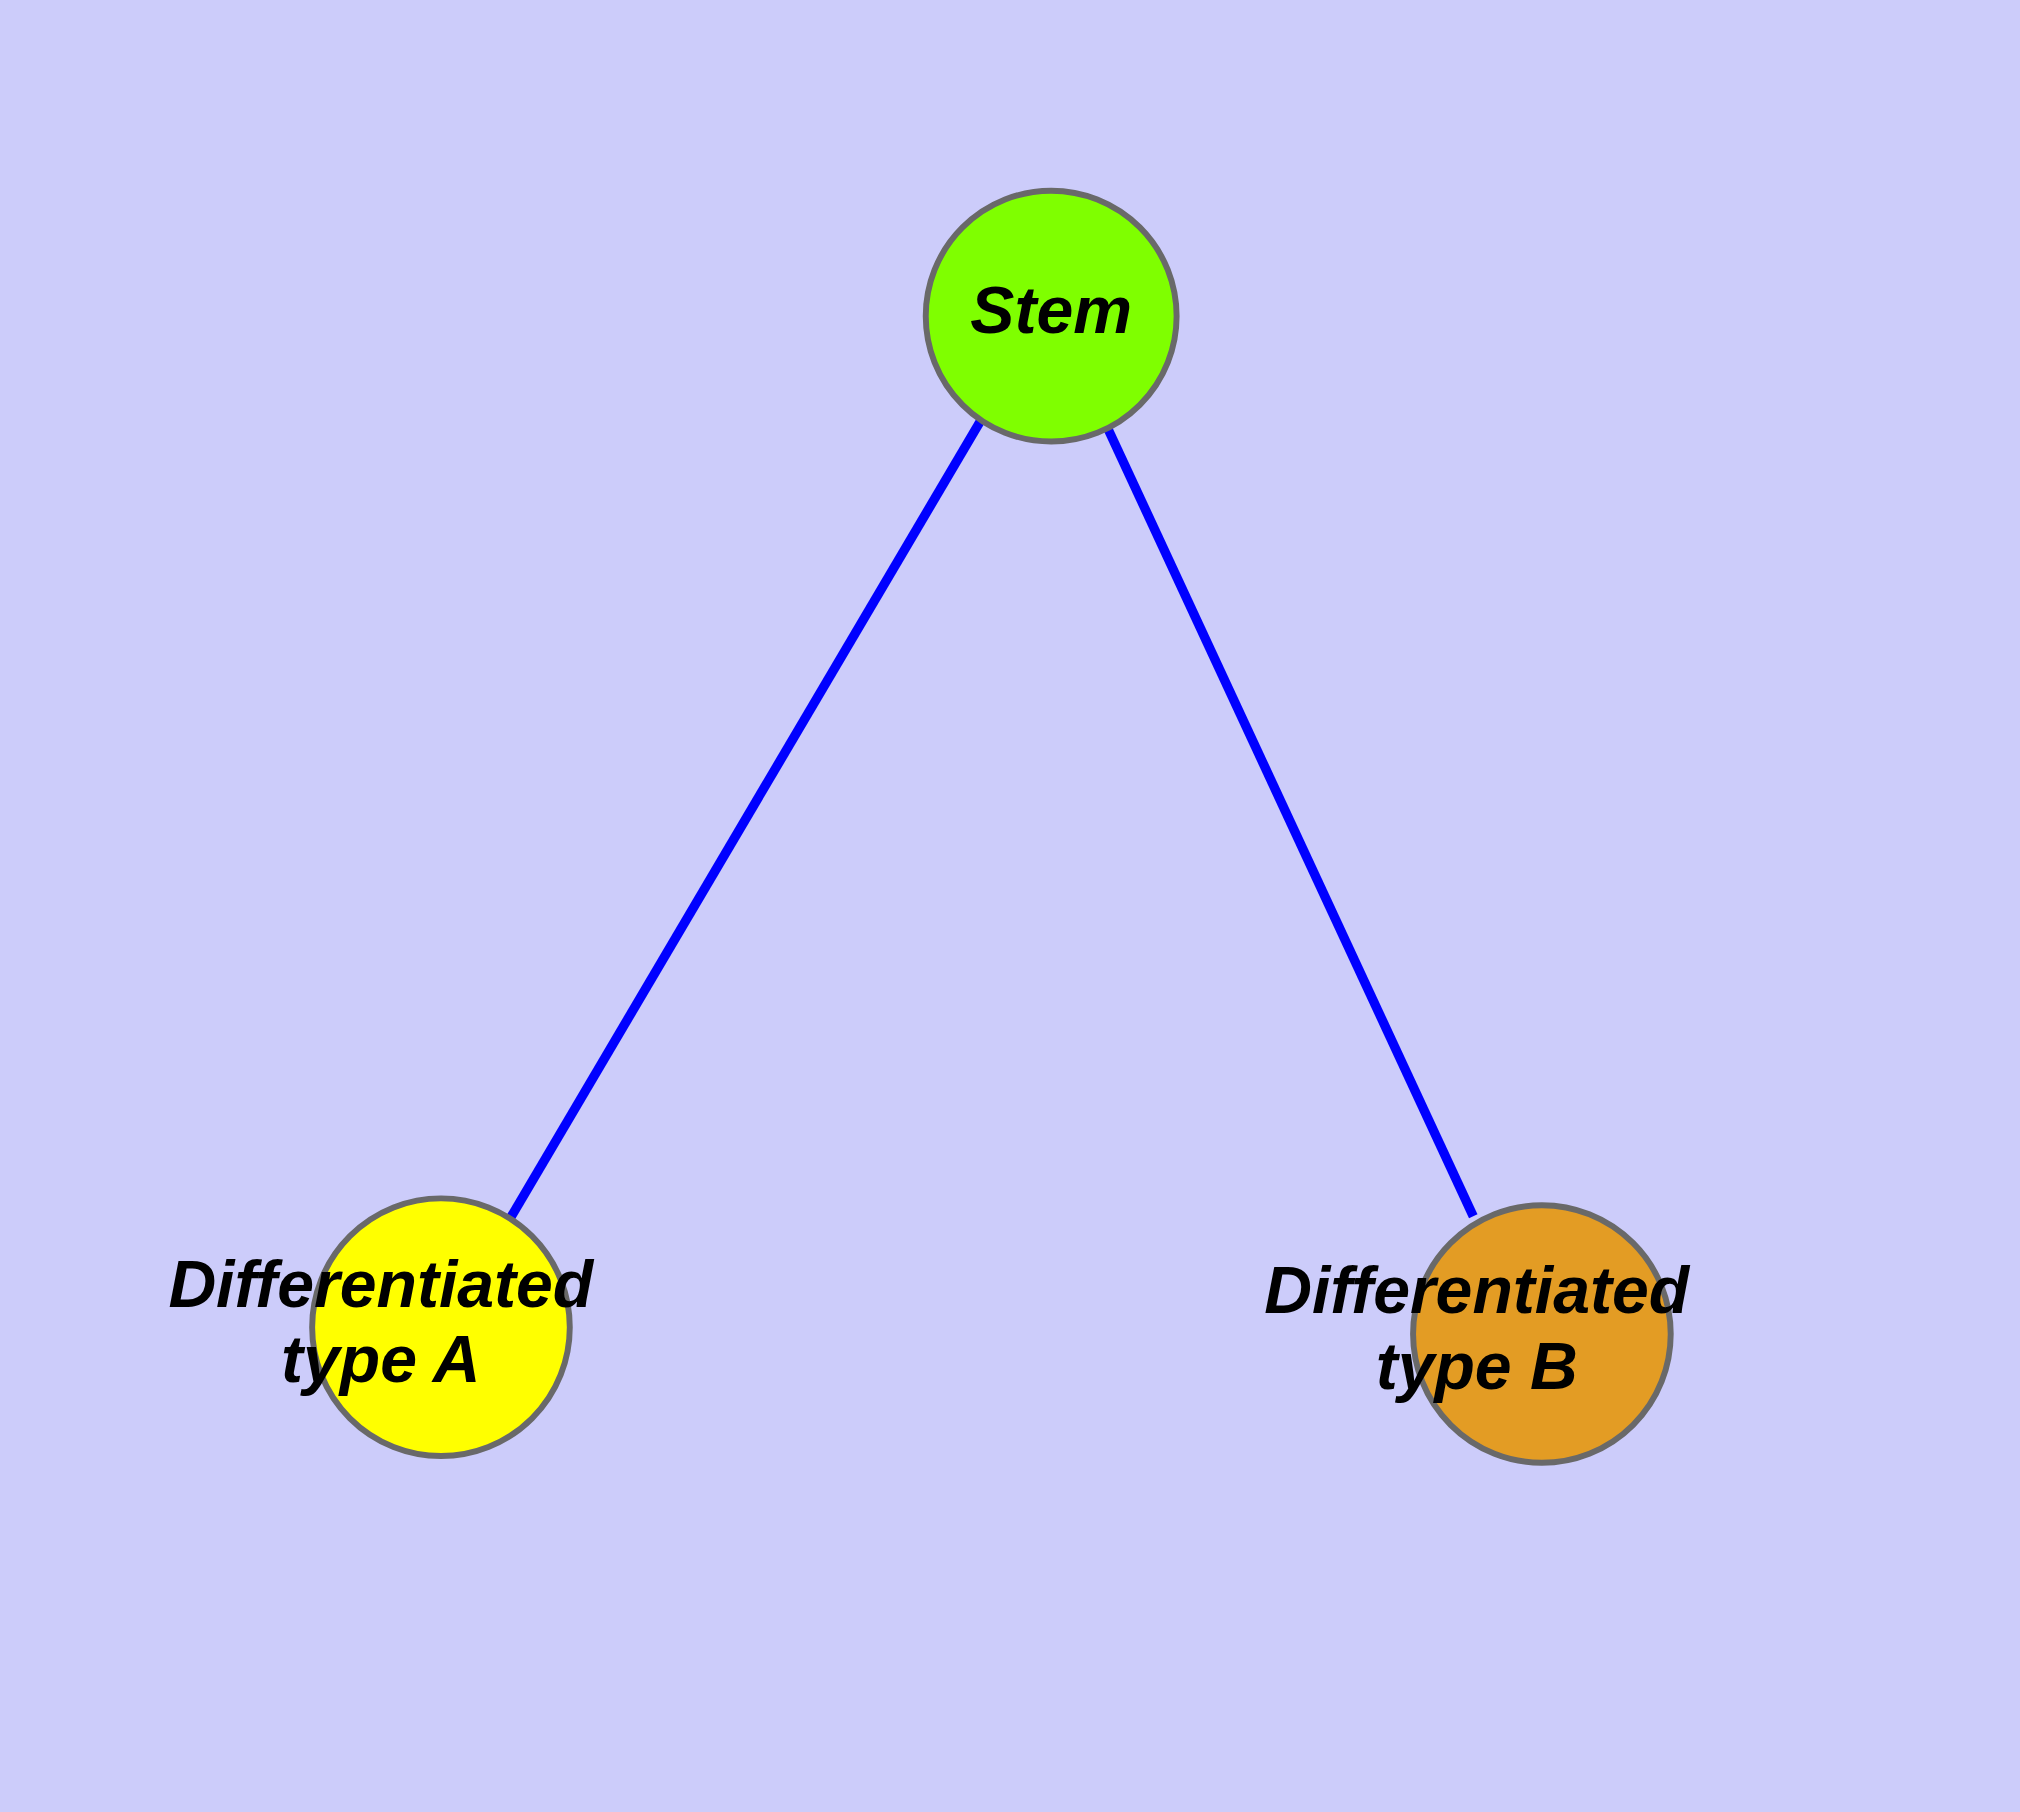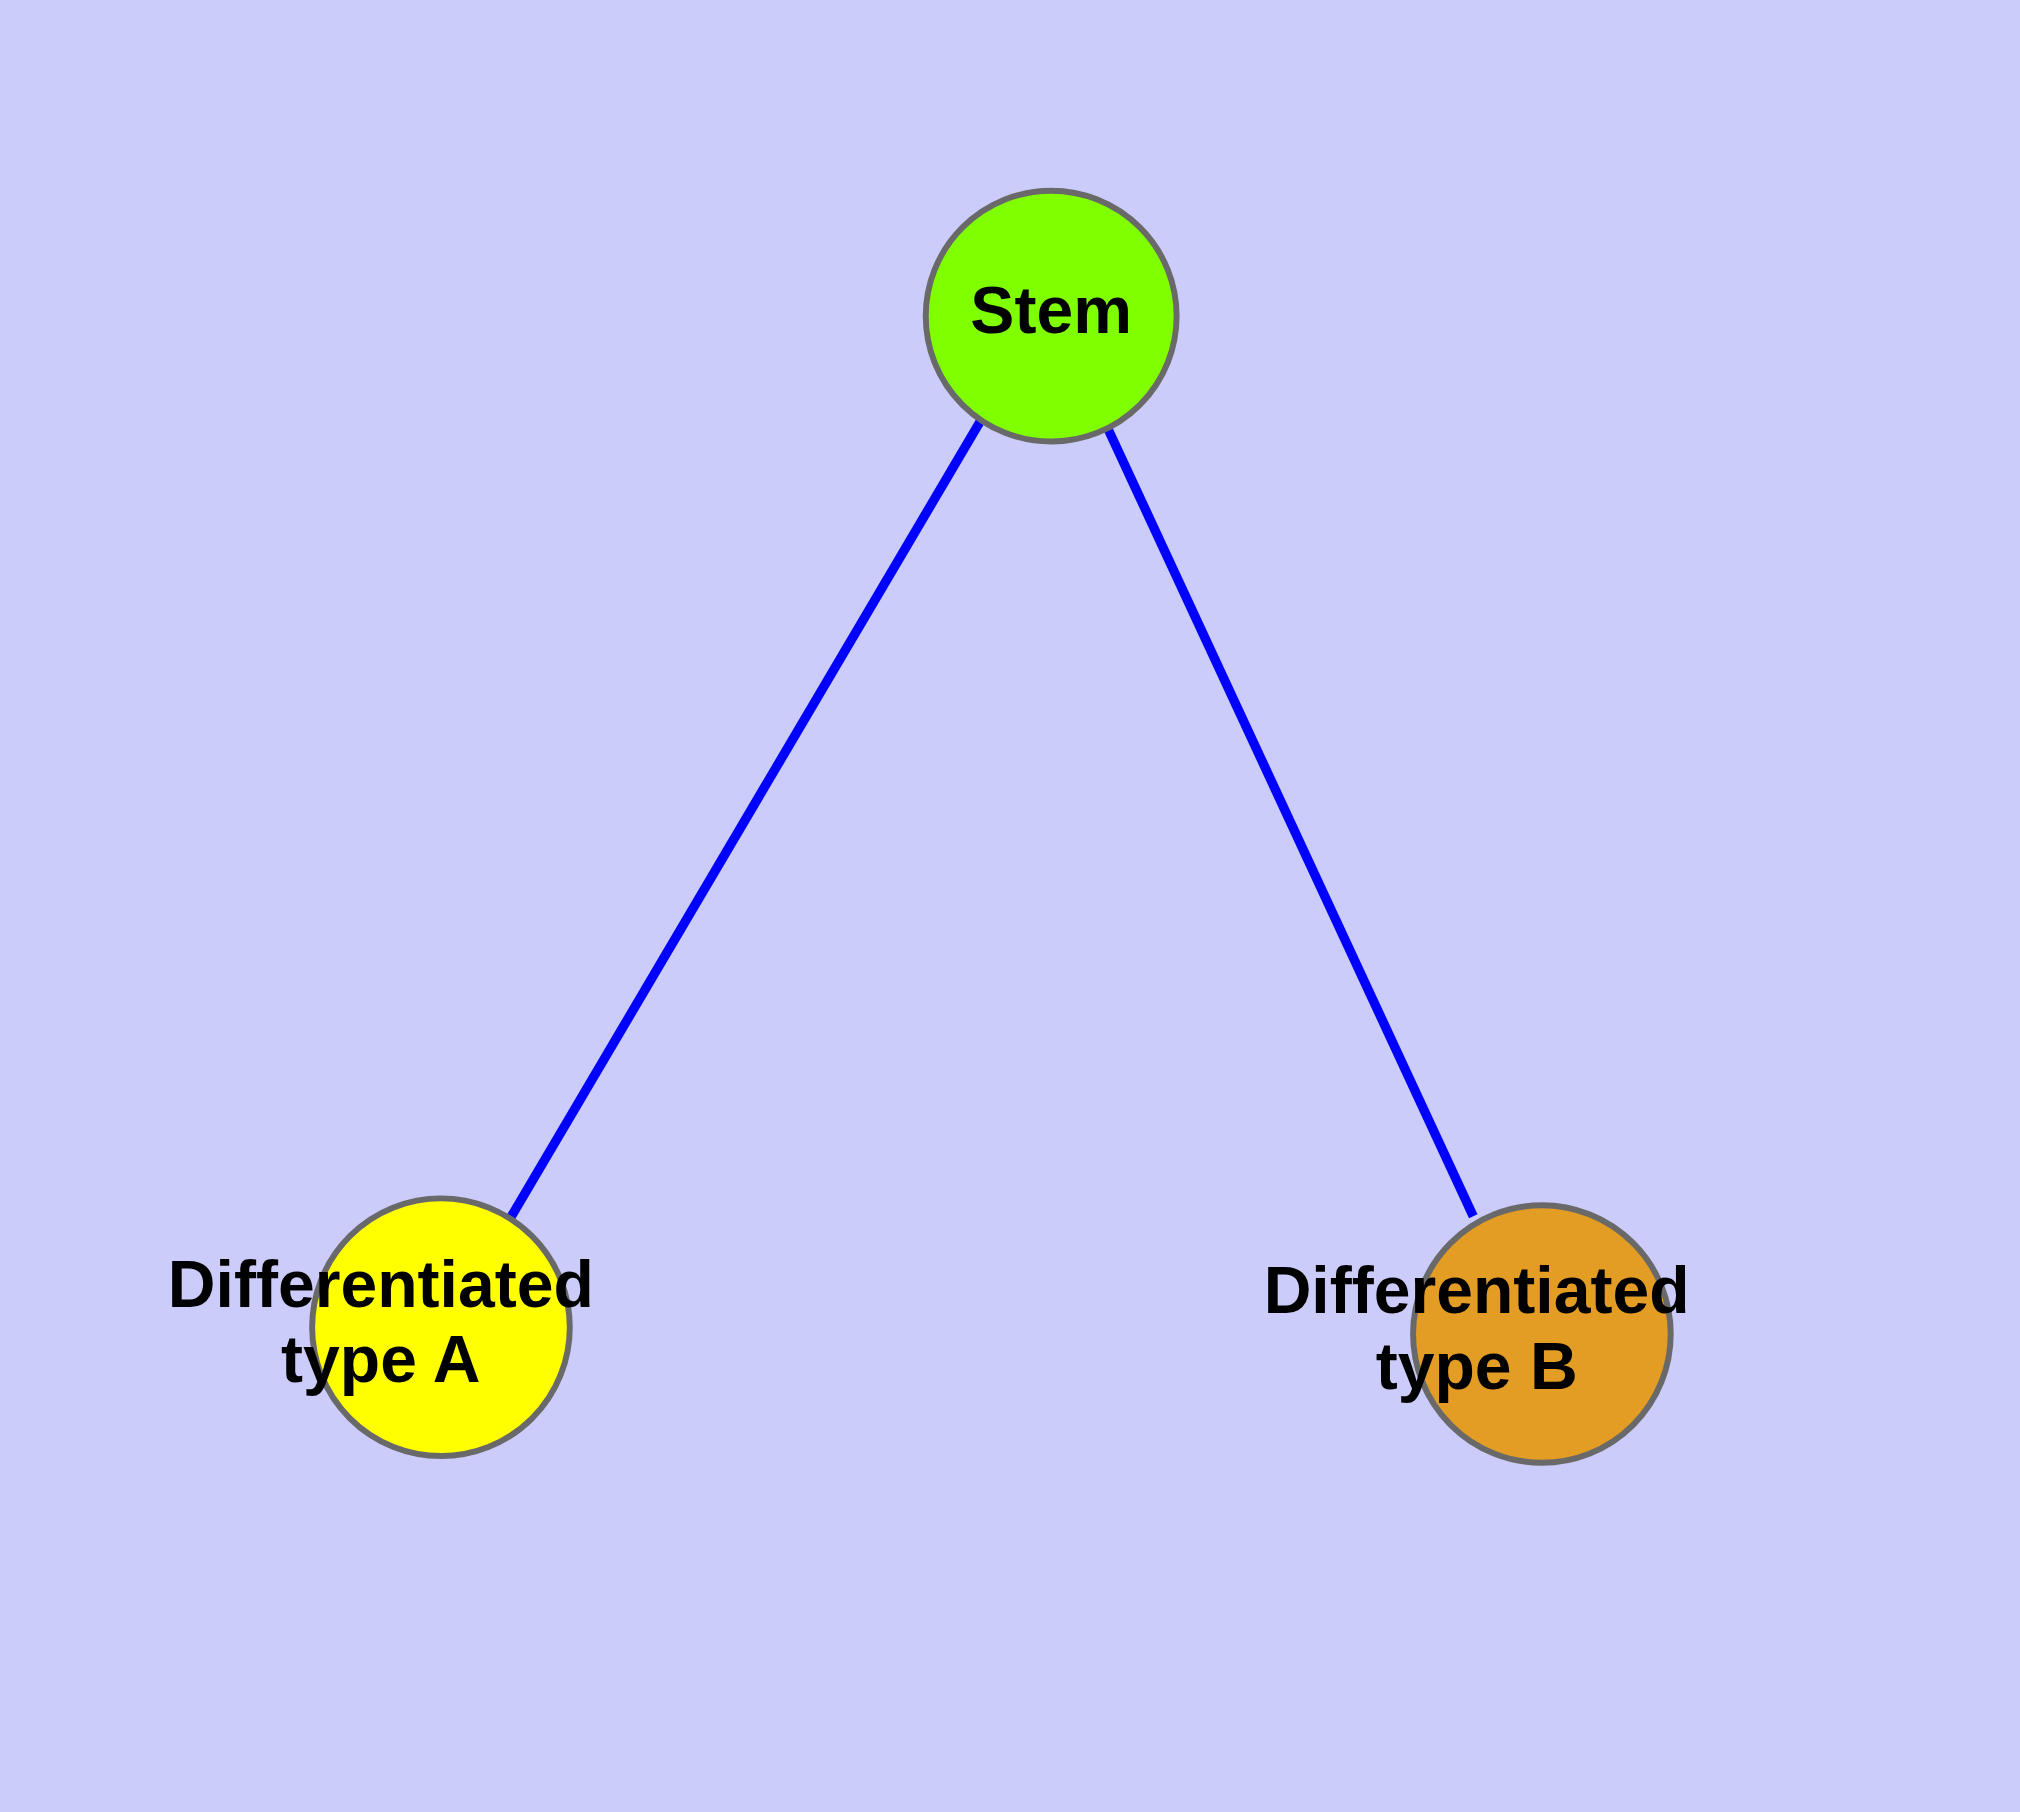--- a/index.html
+++ b/index.html
@@ -30,21 +30,21 @@
     font-family: "Liberation Sans", sans-serif;
     font-weight: bold;
     fill: #000000;
     text-anchor: middle;
     dominant-baseline: middle;
   }
 </style>
 </head>
 <body>
 
-<div id="canvas" style="width: 2021px; height: 1812px; background: rgb(204, 204, 250);">
+<div id="canvas" style="width: 2021px; height: 1812px; background: rgb(204, 204, 250); font-style: italic;">
   <svg id="graph-svg" viewBox="0 0 2384 2138" xmlns="http://www.w3.org/2000/svg">
 
     <rect x="0" y="0" width="2384" height="2138" fill="#ccccfa"></rect>
 
     <g>
       <line id="edge0" stroke-linecap="butt" x1="1157" y1="496" x2="602" y2="1437" stroke="#0000ff" stroke-width="11"></line>
       <line id="edge1" stroke-linecap="butt" x1="1307" y1="506" x2="1738" y2="1435" stroke="#0000ff" stroke-width="11"></line>
     </g>
 
     <g>

